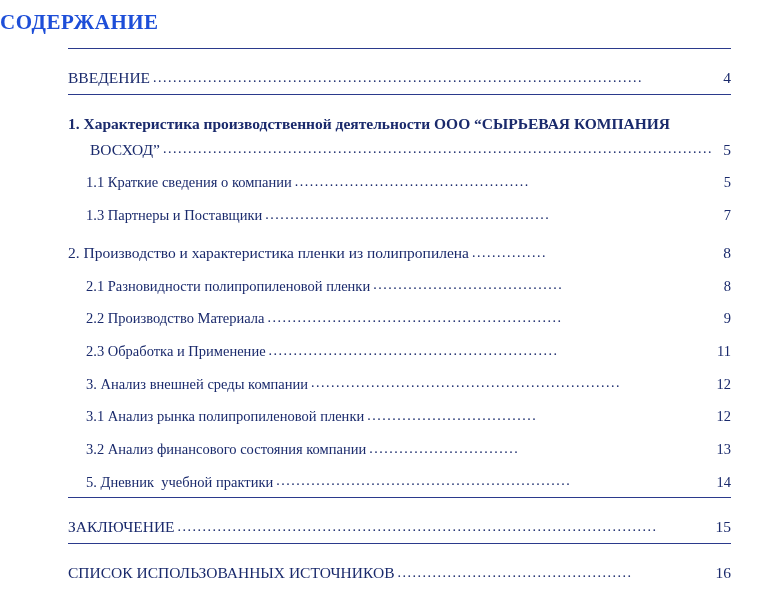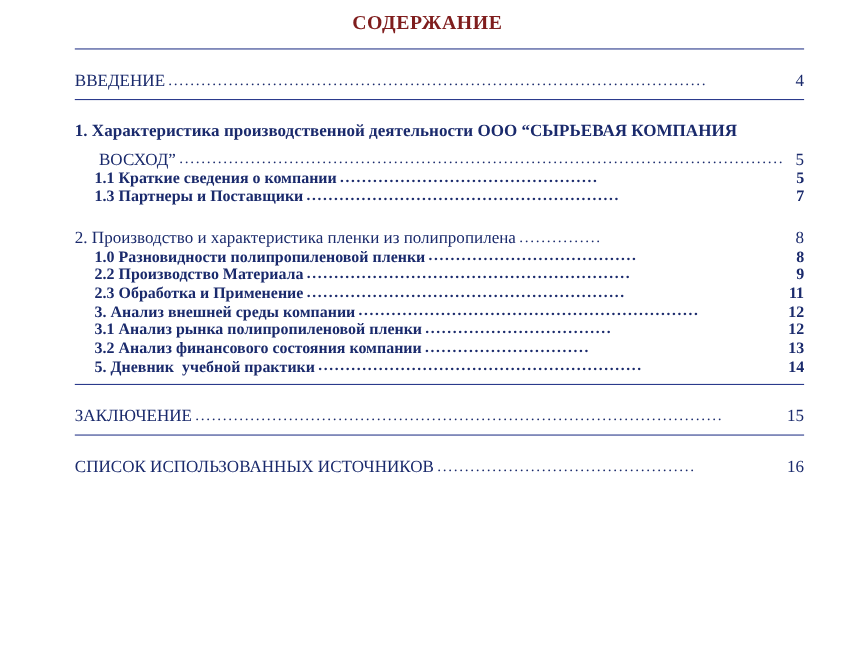--- a/index.html
+++ b/index.html
@@ -15,42 +15,42 @@
     overflow: hidden;
   }
   .page {
     position: relative;
     width: 777px;
     height: 602px;
     box-sizing: border-box;
     padding: 0;
   }
   .doc-title {
-    text-align: center;
+    text-align: left;
     font-weight: bold;
-    font-size: 18px;
-    color: #7f1d1d;
+    font-size: 21px;
+    color: #1d4ed8;
     letter-spacing: 0.5px;
     margin: 10px 0 0 0;
     padding-bottom: 6px;
   }
   .toc {
     margin: 0;
     padding: 0 46px 0 68px;
   }
   .toc-entry {
     display: flex;
     align-items: flex-end;
     width: 100%;
     box-sizing: border-box;
     line-height: 1.15;
   }
   
   .toc-entry.lvl0 { margin-top: 20px; font-size: 15.5px; justify-content: space-between; }
-  .toc-entry.lvl1 { font-size: 14.5px; padding-left: 18px; font-weight: bold; }
+  .toc-entry.lvl1 { margin-top: 16px; font-size: 14.5px; padding-left: 18px; }
 
   .entry-text {
     white-space: pre-wrap;
     color: #1a2a6c;
   }
   .entry-text.caps {
     color: #1a2a6c;
   }
   .leader {
     flex: 1 1 auto;
@@ -135,21 +135,21 @@
       <span class="page-num">7</span>
     </div>
 
     <div class="toc-entry lvl0">
       <span class="entry-text">2. Производство и характеристика пленки из полипропилена</span>
       <span class="leader">...............</span>
       <span class="page-num">8</span>
     </div>
 
     <div class="toc-entry lvl1">
-      <span class="entry-text">1.0 Разновидности полипропиленовой пленки</span>
+      <span class="entry-text">2.1 Разновидности полипропиленовой пленки</span>
       <span class="leader">......................................</span>
       <span class="page-num">8</span>
     </div>
 
     <div class="toc-entry lvl1">
       <span class="entry-text">2.2 Производство Материала</span>
       <span class="leader">...........................................................</span>
       <span class="page-num">9</span>
     </div>
 

